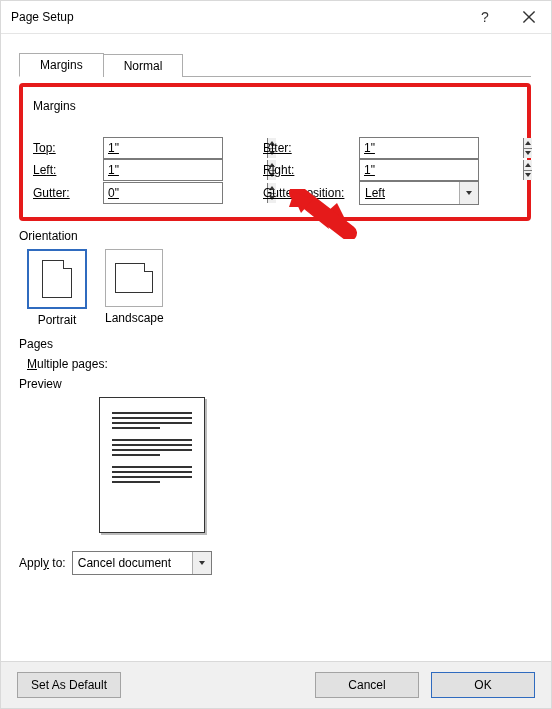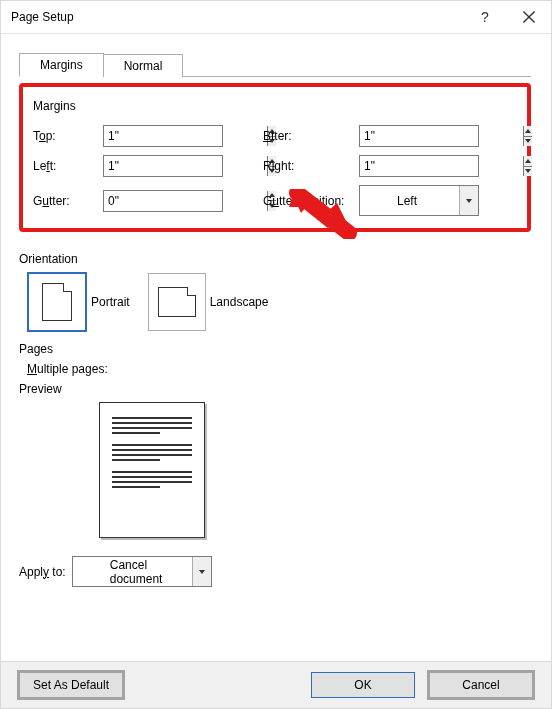--- a/index.html
+++ b/index.html
@@ -44,47 +44,47 @@
   .highlight-box{
     border:4px solid #e51a1a;
     border-radius:4px;
     padding:6px 10px 12px 10px;
     margin-top:-2px;
     position:relative;
   }
   .margins-grid{
     display:grid;
     grid-template-columns:70px 120px 40px 96px 120px;
-    row-gap:8px;align-items:center;
-    margin-top:12px;
+    align-items:center;
+    margin-top:24px;
+    text-decoration:underline;
   }
   .fld-label{font-size:12px}
   .fld-label .ul{text-decoration:underline}
   .spinfield{
     display:flex;height:22px;border:1px solid #7a7a7a;background:#fff;
     box-sizing:border-box;
   }
   .spinfield input{
     flex:1;border:none;outline:none;font-size:12px;padding:0 4px;height:100%;
     background:transparent;
   }
   .spinbtns{width:16px;display:flex;flex-direction:column;border-left:1px solid #7a7a7a}
   .spinbtn{flex:1;display:flex;align-items:center;justify-content:center;background:#efefef}
   .spinbtn+.spinbtn{border-top:1px solid #7a7a7a}
   .spinbtn svg{width:8px;height:6px}
   .combo{
-    display:flex;height:31px;border:1px solid #7a7a7a;background:#fff;
+    display:flex;height:24px;border:1px solid #7a7a7a;background:#fff;
     box-sizing:border-box;
-    padding-left:32px;
   }
   .combo .val{flex:1;padding:0 5px;font-size:12px;display:flex;align-items:center}
   .combo .drop{width:18px;border-left:1px solid #adadad;background:#efefef;display:flex;align-items:center;justify-content:center}
   .combo .drop svg{width:8px;height:6px}
   .orientation-row{display:flex;gap:18px;margin:6px 0 4px 8px}
-  .orient{display:flex;flex-direction:row;align-items:center;gap:4px}
+  .orient{display:flex;flex-direction:column;align-items:center;gap:4px}
   .orient .box{
     width:56px;height:56px;border:1px solid #adadad;display:flex;align-items:center;justify-content:center;
   }
   .orient.selected .box{border:2px solid #2f6bbf}
   .page-portrait{width:28px;height:36px;background:#fff;border:1px solid #333;position:relative}
   .page-portrait .fold{position:absolute;right:-1px;top:-1px;width:8px;height:8px;background:#fff;border-left:1px solid #333;border-bottom:1px solid #333}
   .page-landscape{width:36px;height:28px;background:#fff;border:1px solid #333;position:relative}
   .page-landscape .fold{position:absolute;right:-1px;top:-1px;width:8px;height:8px;background:#fff;border-left:1px solid #333;border-bottom:1px solid #333}
   .pages-row{display:flex;align-items:center;gap:28px;margin:6px 0 0 8px}
   .preview-area{margin:6px 0 0 80px}
@@ -98,21 +98,21 @@
   .preview-line.short{width:60%}
   .apply-row{display:flex;align-items:center;gap:6px;margin:18px 0 0 0}
   .footer{
     position:absolute;left:0;right:0;bottom:0;height:46px;
     border-top:1px solid #d9d9d9;background:#f0f0f0;
     display:flex;align-items:center;padding:0 16px;gap:12px;
   }
   .footer .spacer{flex:1}
   .btn{
     height:24px;padding:0 12px;min-width:78px;
-    background:#e1e1e1;border:3px solid #a3a3a3;font-size:12px;
+    background:#e1e1e1;border:1px solid #a3a3a3;font-size:12px;
     display:flex;align-items:center;justify-content:center;
   }
   .btn.primary{border:1.5px solid #2f6bbf}
   .arrow-anno{position:absolute;pointer-events:none}
 </style>
 </head>
 <body>
 
 <div class="titlebar">
   <span class="title">Page Setup</span>
@@ -248,21 +248,21 @@
     </div>
   </div>
 
   <svg class="arrow-anno" style="left:270px;top:112px;width:70px;height:50px" viewBox="0 0 70 50">
     <polygon points="0,8 40,40 36,24 64,46 48,14 30,30" fill="#e51a1a"></polygon>
     <polygon points="6,0 0,18 20,18" fill="#e51a1a"></polygon>
     <path d="M8 4 L60 44" stroke="#e51a1a" stroke-width="16" stroke-linecap="round"></path>
     <polygon points="2,2 24,10 12,24" fill="#e51a1a"></polygon>
   </svg>
 
-  <div class="grp-label" style="margin-top:20px">Orientation</div>
+  <div class="grp-label" style="margin-top:8px">Orientation</div>
   <div class="orientation-row">
     <div class="orient selected">
       <div class="box">
           <div class="page-portrait">
             <div class="fold"></div>
           </div>
         </div>
       <span>Portrait</span>
     </div>
     <div class="orient">
@@ -314,15 +314,15 @@
           </svg>
         </div>
     </div>
   </div>
 
 </div>
 
 <div class="footer">
   <div class="btn">Set As Default</div>
   <span class="spacer"></span>
+  <div class="btn">Cancel</div>
   <div class="btn primary">OK</div>
-  <div class="btn">Cancel</div>
 </div>
 
 </body></html>

